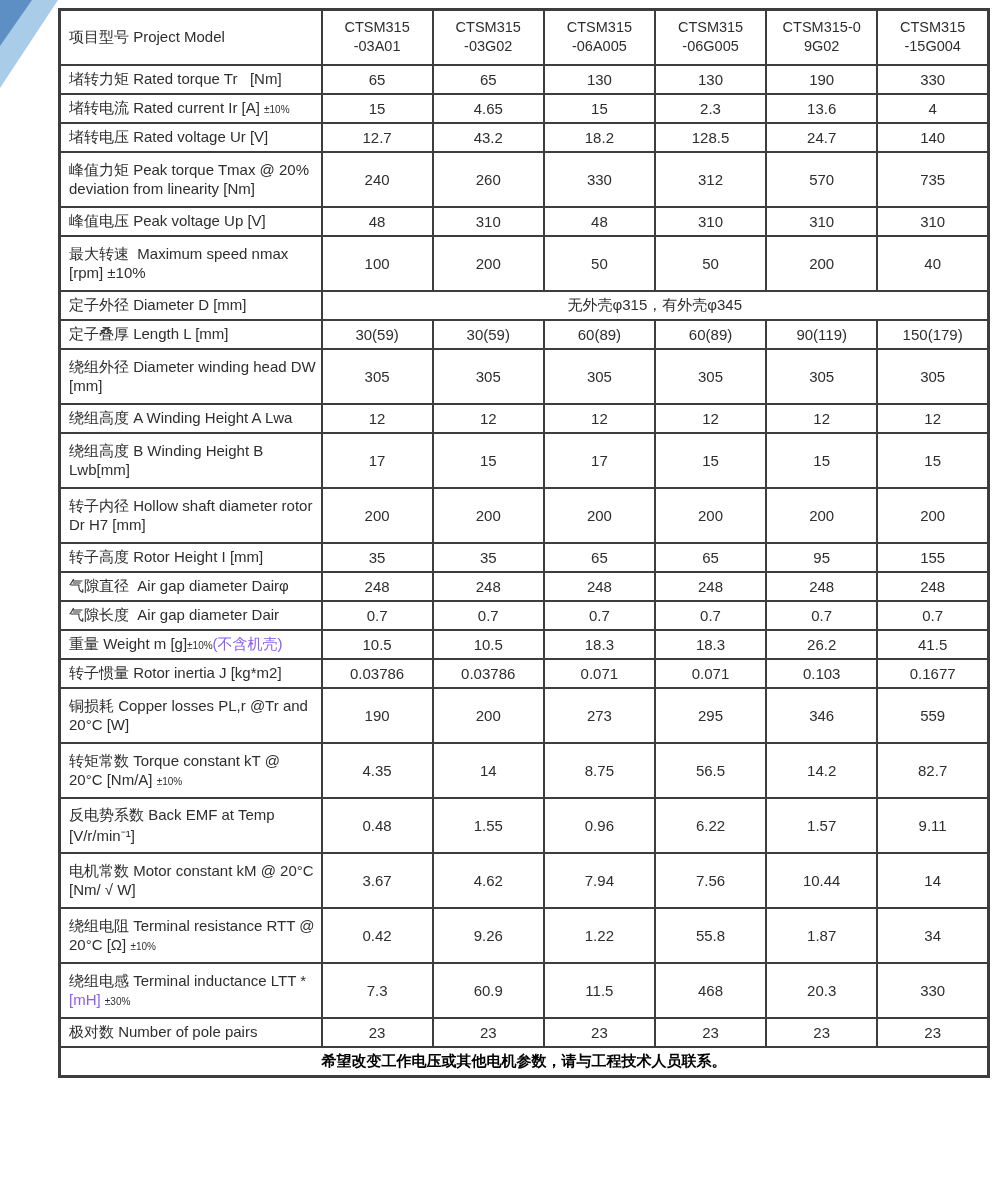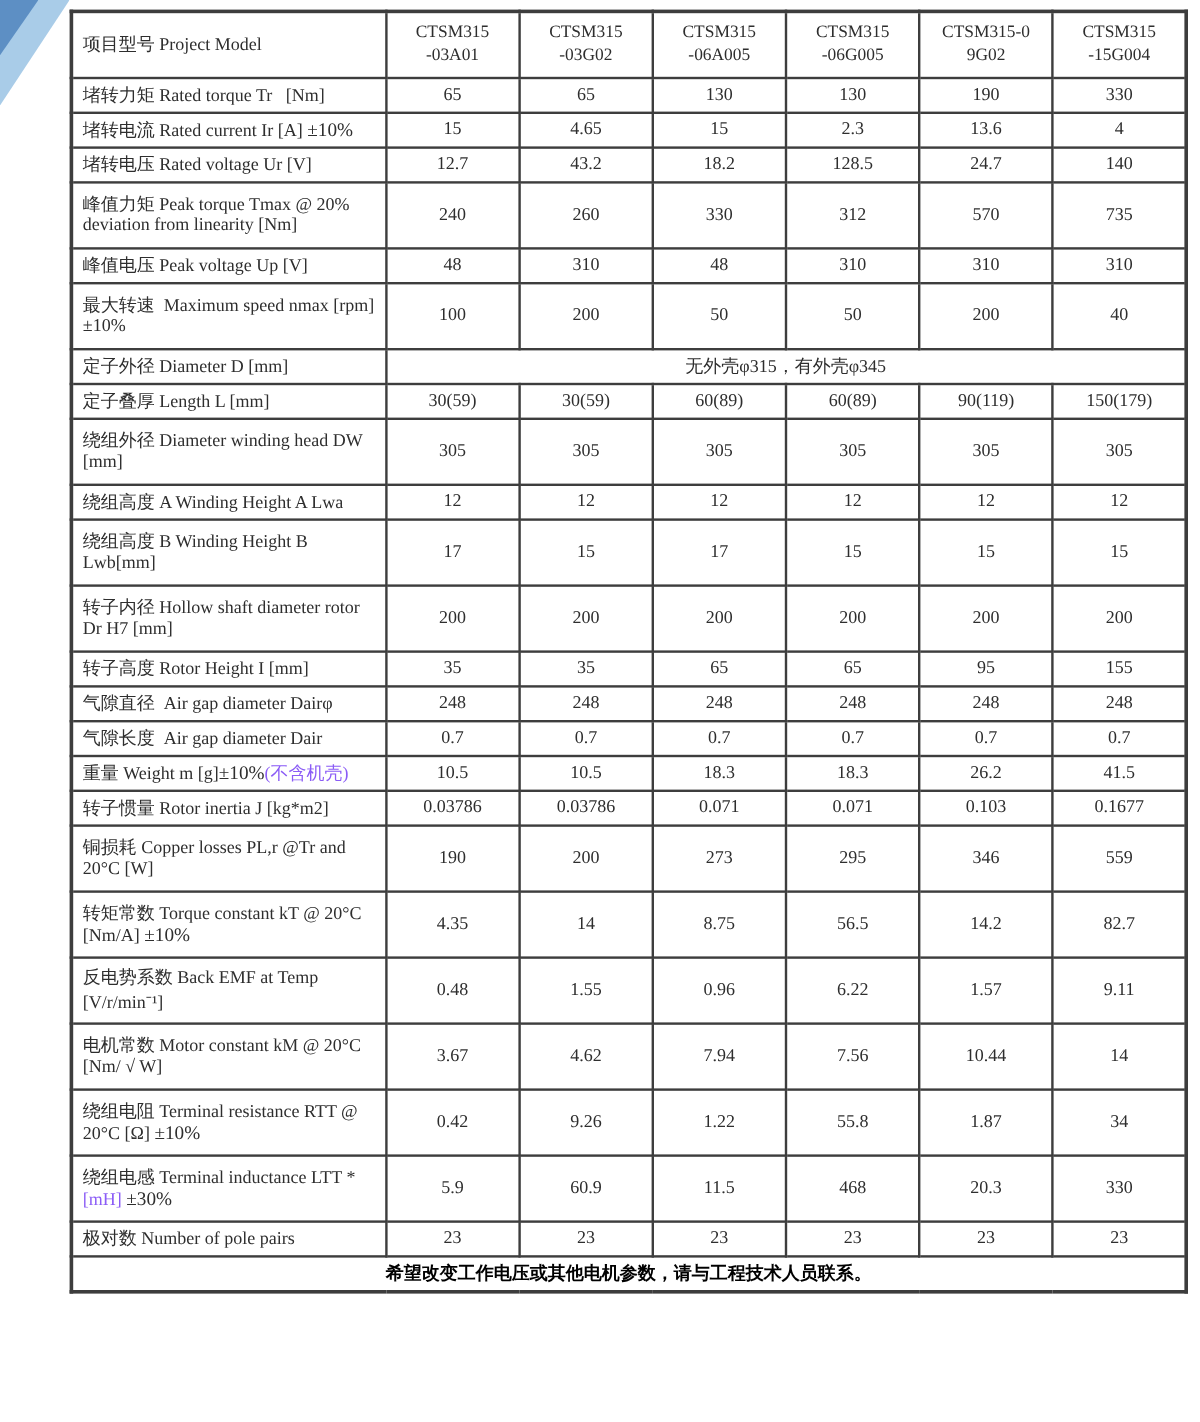--- a/index.html
+++ b/index.html
@@ -1,18 +1,18 @@
 <!DOCTYPE html>
 <html><head>
 <meta charset="utf-8">
 <style>
   html,body { margin:0; padding:0; background:#ffffff; }
   .page {
     position:relative; width:1000px; height:1185px; background:#ffffff;
-    font-family:Liberation Serif, serif; color:#2e2e2e;
+    font-family:Liberation Sans, sans-serif; color:#2e2e2e;
     overflow:hidden;
   }
   .corner-light {
     position:absolute; top:0; left:0; width:58px; height:88px;
     background:#a9cce8; clip-path:polygon(0 0,100% 0,0 100%);
   }
   .corner-dark {
     position:absolute; top:0; left:0; width:32px; height:46px;
     background:#5d8fc4; clip-path:polygon(0 0,100% 0,0 100%);
   }
@@ -28,21 +28,21 @@
     overflow:hidden;
   }
   td.label-cell { padding:2px 4px 2px 8px; text-align:left; }
   td.value-cell { text-align:center; padding:1px 2px; }
   td.model-cell { text-align:center; padding:2px 1px; font-size:14.5px; }
   td.model-cell span { display:block; line-height:1.3; }
   tr.h-tall   { height:55px; }
   tr.h-single { height:29px; }
   tr.h-footer { height:30px; }
   .seg { white-space:pre-wrap; }
-  .seg-small { font-size:16px; white-space:pre-wrap; }
+  .seg-small { font-size:10px; white-space:pre-wrap; }
   .seg-red { color:#8b5cf6; white-space:pre-wrap; }
   td.footer-cell {
     text-align:center; color:#000000; font-weight:600; font-size:15px;
     padding:2px;
   }
 </style>
 </head>
 <body>
 
 <div class="page">
@@ -275,21 +275,21 @@
           <td class="label-cell"><span class="seg">绕组电阻 Terminal resistance RTT @ 20°C [Ω] </span><span class="seg-small">±10%</span></td>
           <td class="value-cell">0.42</td>
           <td class="value-cell">9.26</td>
           <td class="value-cell">1.22</td>
           <td class="value-cell">55.8</td>
           <td class="value-cell">1.87</td>
           <td class="value-cell">34</td>
         </tr>
         <tr class="h-tall">
           <td class="label-cell"><span class="seg">绕组电感 Terminal inductance LTT * </span><span class="seg-red">[mH]</span><span class="seg"> </span><span class="seg-small">±30%</span></td>
-          <td class="value-cell">5.9</td>
+          <td class="value-cell">7.3</td>
           <td class="value-cell">60.9</td>
           <td class="value-cell">11.5</td>
           <td class="value-cell">468</td>
           <td class="value-cell">20.3</td>
           <td class="value-cell">330</td>
         </tr>
         <tr class="h-single">
           <td class="label-cell"><span class="seg">极对数 Number of pole pairs</span></td>
           <td class="value-cell">23</td>
           <td class="value-cell">23</td>

